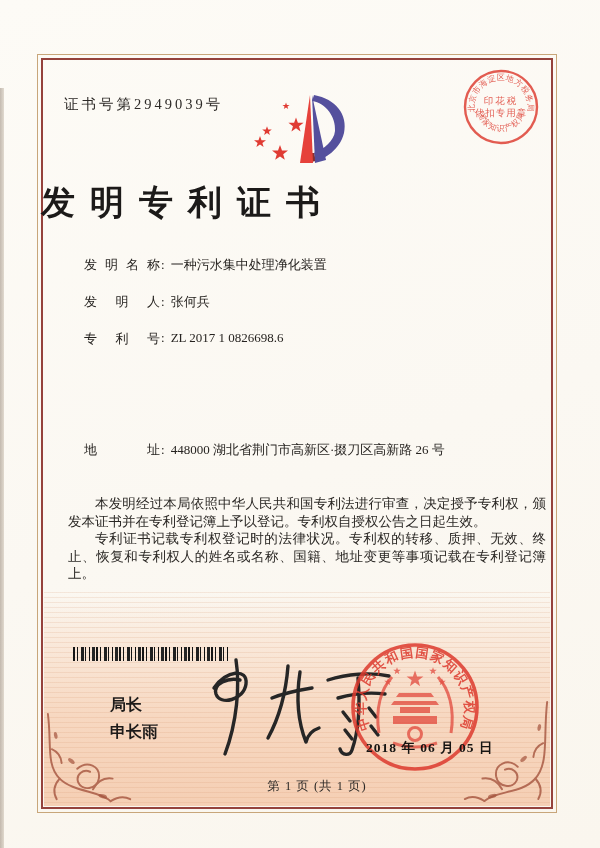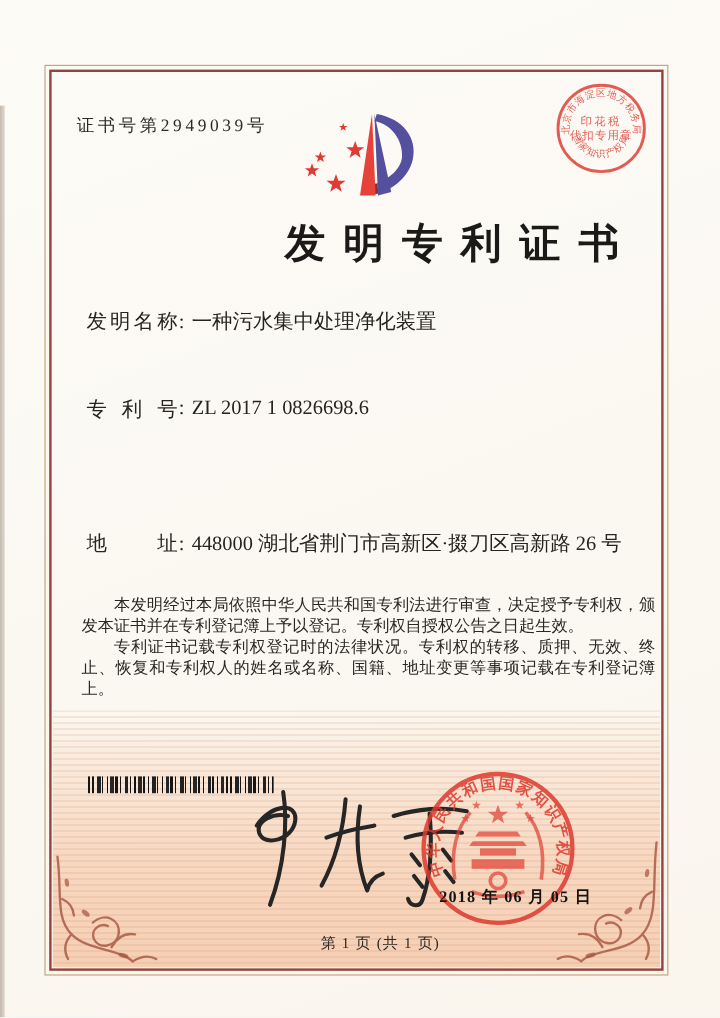--- a/index.html
+++ b/index.html
@@ -18,25 +18,25 @@
   .pink-zone { position:absolute; left:44px; top:592px; width:506px; height:214px;
     background:
       repeating-linear-gradient(180deg, rgba(208,138,96,0.16) 0 1px, rgba(0,0,0,0) 1px 5px),
       linear-gradient(180deg, rgba(250,235,222,0) 0%, rgba(249,226,208,.65) 22%, #f7d8c1 58%, #f5cfb4 100%);
   }
 
   .cert-no { position:absolute; left:64px; top:95px; font-size:14.5px; letter-spacing:3px; color:#2d2a27; }
 
   .logo { position:absolute; left:250px; top:88px; }
 
-  .title { position:absolute; left:41px; top:180px; width:512px; text-align:right;
+  .title { position:absolute; left:41px; top:180px; width:512px; text-align:left;
            font-size:34px; font-weight:bold; color:#1c1a19; letter-spacing:15px;
            padding-right:22px; }
 
-  .field-row { position:absolute; left:72px; font-size:17px; color:#262320; white-space:nowrap; }
+  .field-row { position:absolute; left:84px; font-size:13px; color:#262320; white-space:nowrap; }
   .field-label { display:inline-block; width:76px; text-align:justify; text-align-last:justify; vertical-align:top; }
   .field-colon { display:inline-block; margin:0 6px 0 1px; }
   .r1{top:256px} .r2{top:293px} .r3{top:330px} .r4{top:367px} .r5{top:404px} .r6{top:441px} .r7{top:478px}
   .grant-no-pair { position:absolute; left:228px; top:0; }
 
   .paragraphs { position:absolute; left:68px; top:495px; width:478px;
                 font-size:13.5px; line-height:17.6px; color:#2a2724; text-align:justify; }
   .paragraphs p { text-indent:2em; }
 
   .barcode { position:absolute; left:73px; top:647px; width:155px; height:14px;
@@ -139,34 +139,41 @@
     </text>
     <text x="48" y="45" text-anchor="middle" font-size="9.5" letter-spacing="2" fill="#dd3a2e">印花税</text>
     <text x="48" y="57" text-anchor="middle" font-size="9.5" letter-spacing="1" fill="#dd3a2e">代扣专用章</text>
   </svg>
 
   <div class="title">发明专利证书</div>
 
   <div class="field-row r1">
     <span class="field-label">发明名称</span><span class="field-colon">:</span><span>一种污水集中处理净化装置</span>
   </div>
+  <div class="field-row r2">
+    <span class="field-label">发明人</span><span class="field-colon">:</span><span>张何兵</span>
+  </div>
   <div class="field-row r3">
     <span class="field-label">专利号</span><span class="field-colon">:</span><span>ZL 2017 1 0826698.6</span>
   </div>
   <div class="field-row r6">
     <span class="field-label">地址</span><span class="field-colon">:</span><span>448000 湖北省荆门市高新区·掇刀区高新路 26 号</span>
   </div>
 
   <div class="paragraphs">
     <p>本发明经过本局依照中华人民共和国专利法进行审查，决定授予专利权，颁发本证书并在专利登记簿上予以登记。专利权自授权公告之日起生效。</p>
     <p>专利证书记载专利权登记时的法律状况。专利权的转移、质押、无效、终止、恢复和专利权人的姓名或名称、国籍、地址变更等事项记载在专利登记簿上。</p>
   </div>
 
   <div class="barcode"></div>
 
+  <div class="signer">
+    <div>局长</div>
+    <div>申长雨</div>
+  </div>
 
   <svg class="signature" width="205" height="118" viewBox="0 0 205 118">
     <g stroke="#262626" stroke-width="3.4" fill="none" stroke-linecap="round" stroke-linejoin="round">
       <path d="M22,38 C34,20 56,18 54,34 C52,50 28,56 24,44 C21,34 36,27 48,30"></path>
       <path d="M44,10 C48,36 45,72 33,104"></path>
       <path d="M96,16 C94,42 88,66 76,88"></path>
       <path d="M80,48 C95,42 108,40 120,38"></path>
       <path d="M108,22 C104,48 106,72 114,92 C116,84 121,80 127,78"></path>
       <path d="M136,30 C155,24 178,22 197,26"></path>
       <path d="M166,28 C168,52 167,80 160,100 C158,106 150,106 148,99"></path>

